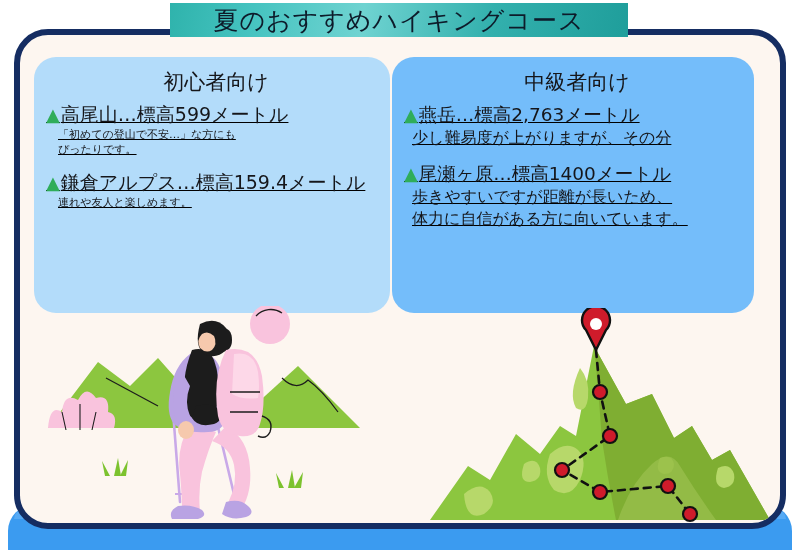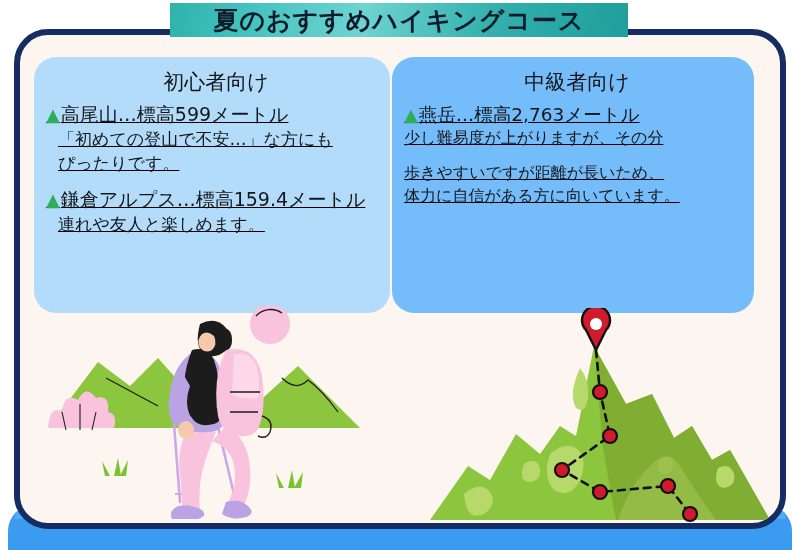--- a/index.html
+++ b/index.html
@@ -43,21 +43,21 @@
     overflow:hidden;
   }
 
   
   .banner{
     position:absolute;
     left:170px; top:3px;
     width:458px; height:34px;
     z-index:9;
     background:linear-gradient(100deg,#2fb3ac 0%,#45c3c0 18%,#6fd3d1 42%,#33b0ad 70%,#1f9e9b 100%);
-    display:flex;align-items:center;justify-content:center;font-weight:bold;
+    display:flex;align-items:center;justify-content:center;
   }
   .banner-text{
     font-size:25px;
     color:#0d1b2a;
     letter-spacing:1px;
     font-family:"DejaVu Sans","Liberation Sans",sans-serif;
     white-space:nowrap;
   }
 
   
@@ -87,28 +87,28 @@
   .entry{margin-bottom:13px;text-decoration:underline;}
   .entry-head{
     font-size:19px;
     color:#15161a;
     line-height:1.25;
     white-space:nowrap;
     font-family:"DejaVu Sans","Liberation Sans",sans-serif;
   }
   .tri{color:#2fad5a;font-size:18px;margin-right:1px;}
   .entry-body{
-    font-size:17px;
+    font-size:11px;
     color:#15161a;
     line-height:1.42;
     margin-left:12px;
     font-family:"DejaVu Sans","Liberation Sans",sans-serif;
   }
   .card-right .entry-head{font-size:18.5px;}
-  .card-right .entry-body{font-size:16px;margin-left:0;}
+  .card-right .entry-body{font-size:16px;margin-left:8px;}
 
   
   .illus{position:absolute;bottom:0;}
   .illus-left{left:10px;  bottom:2px; width:370px;height:215px;}
   .illus-right{left:400px;bottom:0px; width:360px;height:215px;}
   svg{display:block;}
 </style>
 </head>
 <body>
 
@@ -144,20 +144,23 @@
         <div class="card-title">中級者向け</div>
 
         <div class="entry">
           <div class="entry-head">
             <span class="tri">▲</span><span>燕岳…標高2,763メートル</span>
           </div>
           <div class="entry-body">少し難易度が上がりますが、その分</div>
         </div>
 
         <div class="entry">
+          <div class="entry-head">
+            <span class="tri">▲</span><span>尾瀬ヶ原…標高1400メートル</span>
+          </div>
           <div class="entry-body">歩きやすいですが距離が長いため、</div>
           <div class="entry-body">体力に自信がある方に向いています。</div>
         </div>
       </div>
     </div>
 
     <div class="illus illus-left">
       <svg width="370" height="215" viewBox="0 0 370 215">
 
         <circle cx="240" cy="18" r="20" fill="#f9c3dd"></circle>

